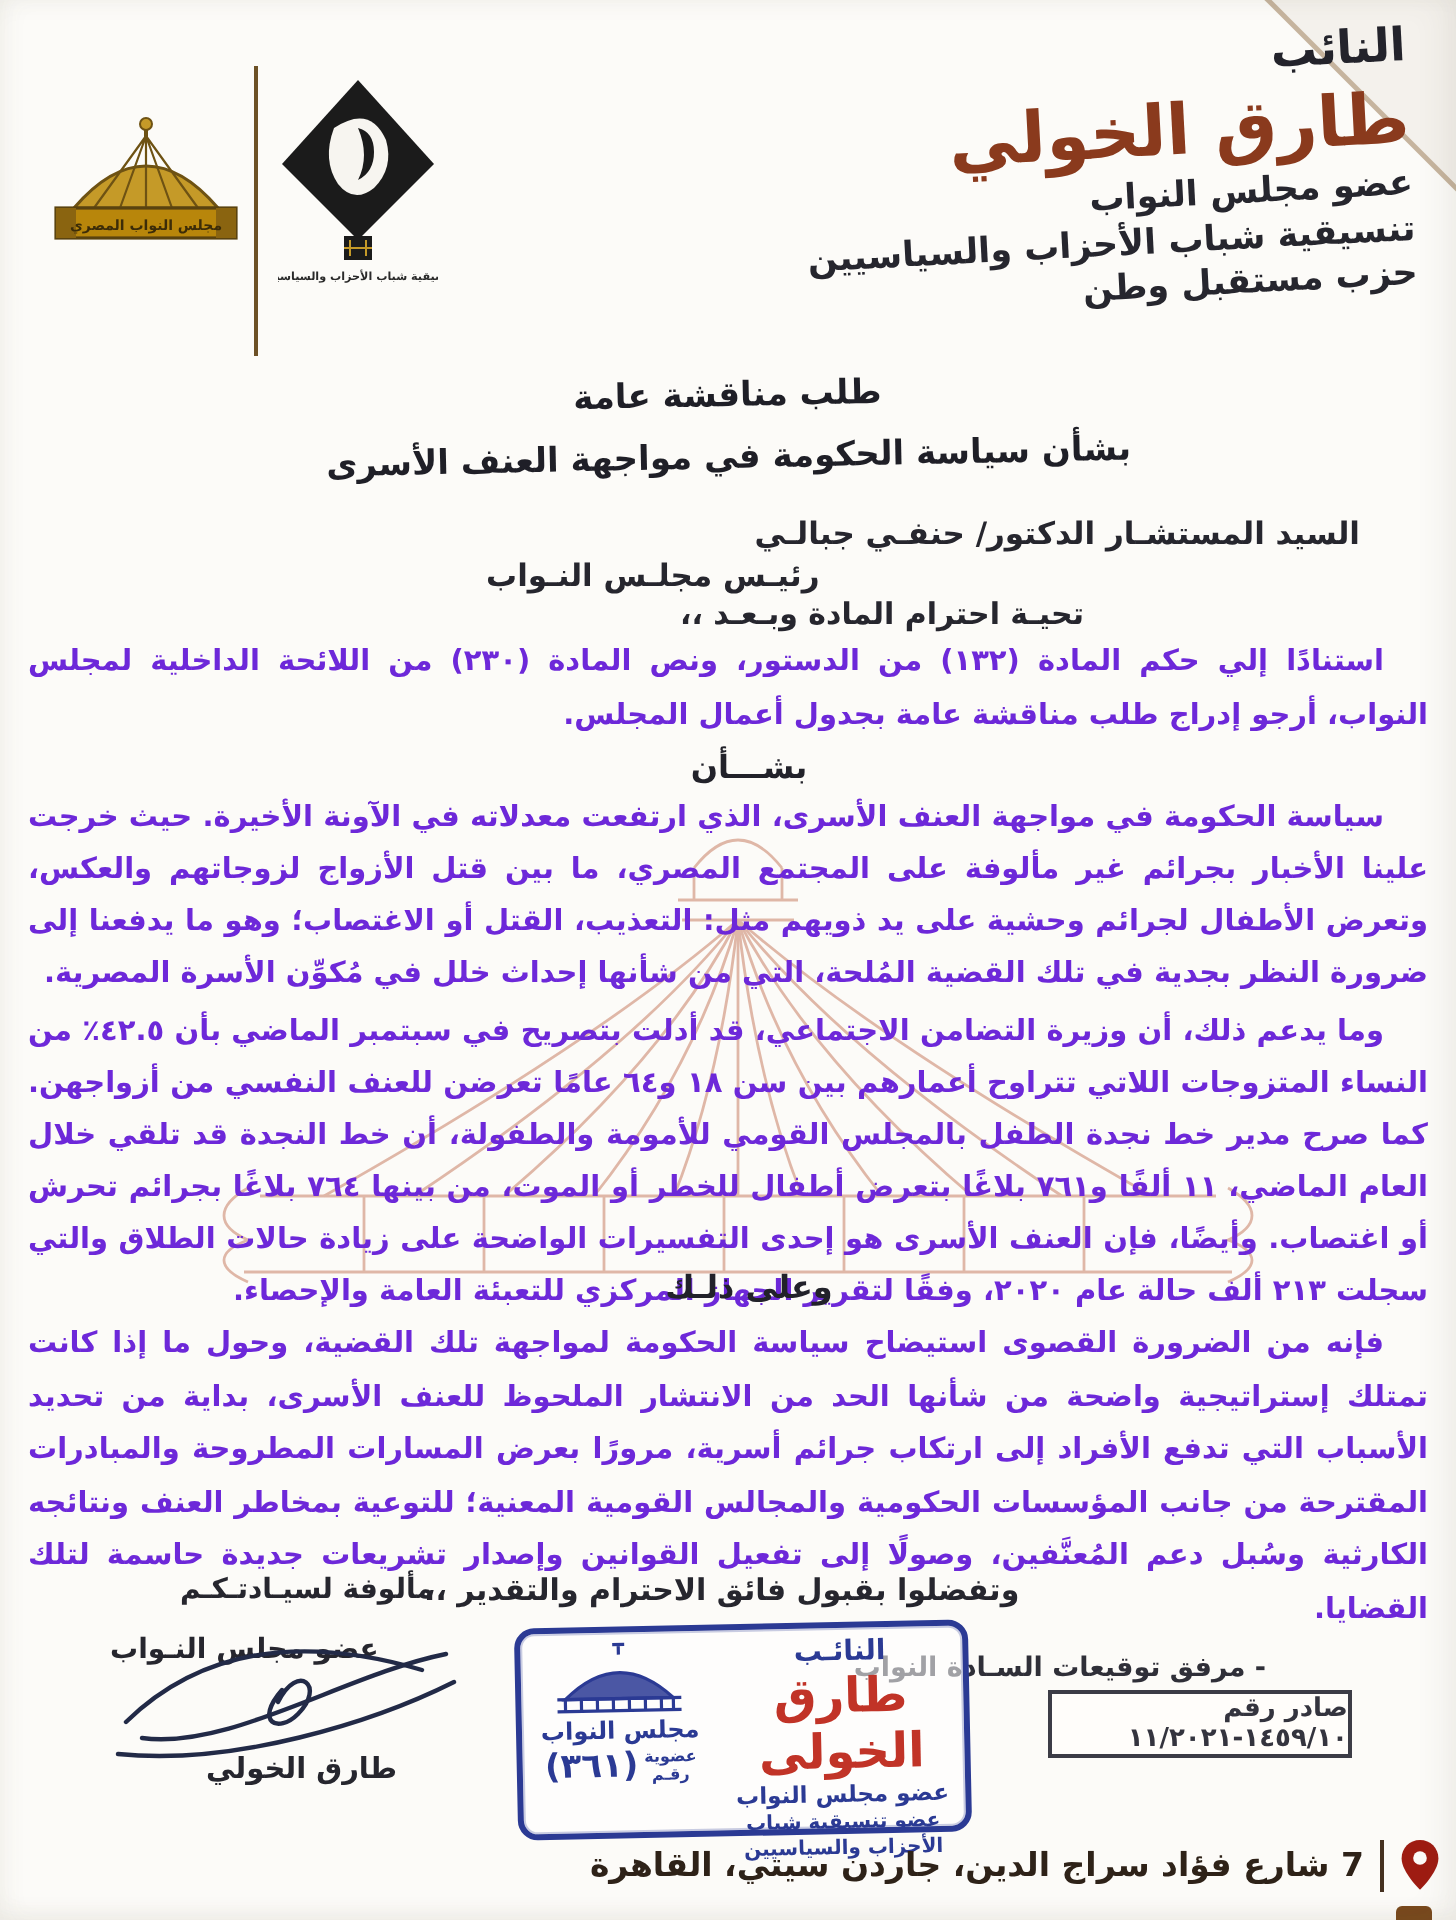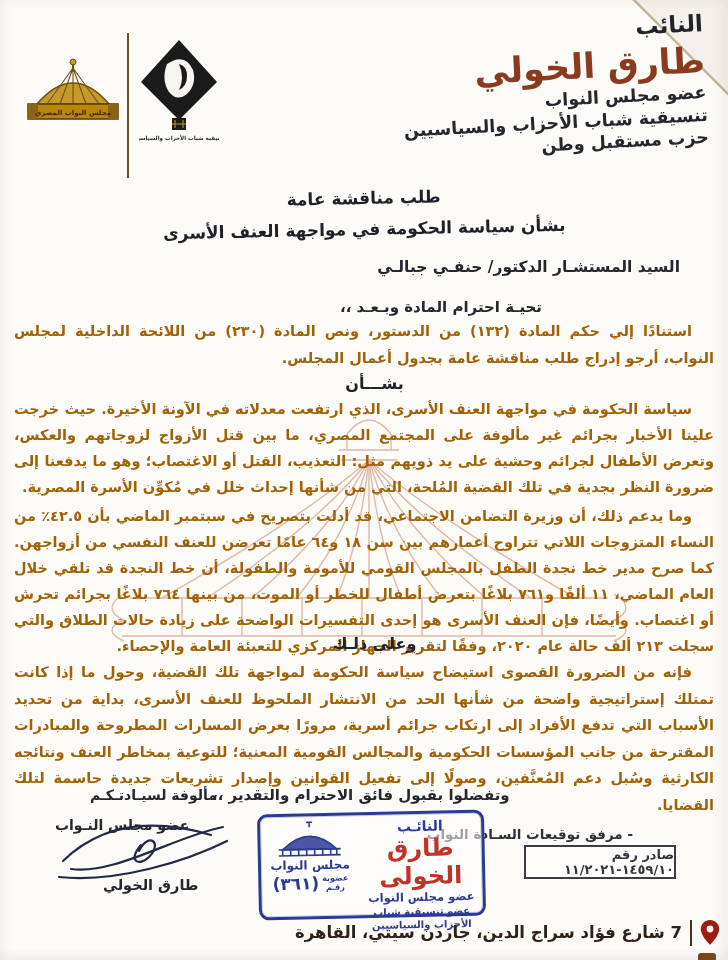--- a/index.html
+++ b/index.html
@@ -18,21 +18,21 @@
   .h-sub{font-size:17.5px;font-weight:bold;color:#26262e;line-height:22.5px;}
   
   .doc-title{position:absolute;left:0;right:0;top:188px;text-align:center;direction:rtl;z-index:2;transform:rotate(-1.2deg);}
   .doc-title .t1{font-size:17px;font-weight:bold;color:#1f1f27;}
   .doc-title .t2{font-size:17px;font-weight:bold;color:#1f1f27;margin-top:11px;}
   .addr1{position:absolute;right:48px;top:258px;direction:rtl;font-size:15.5px;font-weight:bold;color:#26262e;z-index:2;margin-left:28px;}
   .addr2{position:absolute;left:243px;top:279px;direction:rtl;font-size:15.5px;font-weight:bold;color:#26262e;z-index:2;}
   .addr3{position:absolute;left:340px;top:298px;direction:rtl;font-size:15px;font-weight:bold;color:#26262e;z-index:2;}
   
   .para{position:absolute;left:14px;right:14px;direction:rtl;text-align:justify;font-size:14.5px;
-        line-height:27px;font-weight:600;color:#a16207;z-index:2;margin:0;text-indent:22px;}
+        line-height:27px;font-weight:600;color:#6d28d9;z-index:2;margin:0;text-indent:22px;}
   .p-intro{top:318px;}
   .sub-head{position:absolute;left:0;right:0;text-align:center;direction:rtl;font-size:16px;font-weight:bold;color:#22222a;z-index:2;padding-left:21px;}
   .sub1{top:374px;}
   .p-main{top:396px;line-height:26px;}
   .p-main p{margin:0 0 3px 0;text-indent:22px;}
   .sub2{top:634px;}
   .p-last{top:659px;line-height:26.5px;}
   .closing{position:absolute;left:212px;top:786px;direction:rtl;font-size:15px;font-weight:bold;color:#26262e;z-index:2;}
   .watermark{position:absolute;left:62px;top:400px;z-index:1;opacity:.55;}
   
@@ -107,20 +107,21 @@
     <div class="h-sub">تنسيقية شباب الأحزاب والسياسيين</div>
     <div class="h-sub">حزب مستقبل وطن</div>
   </div>
 
   <div class="doc-title">
     <div class="t1">طلب مناقشة عامة</div>
     <div class="t2">بشأن سياسة الحكومة في مواجهة العنف الأسرى</div>
   </div>
 
   <div class="addr1">السيد المستشـار الدكتور/ حنفـي جبالـي</div>
+  <div class="addr2">رئيـس مجلـس النـواب</div>
   <div class="addr3">تحيـة احترام المادة وبـعـد ،،</div>
 
   <svg class="watermark" width="614" height="262" viewBox="0 0 614 262">
     <g fill="none" stroke="#c98066" stroke-width="1.4">
       <path d="M285,34 Q307,6 329,34"></path>
       <path d="M285,34 L285,50 M329,34 L329,50 M277,50 L337,50 M279,60 L335,60"></path>
       <path d="M307,60 Q238,120 100,198"></path>
       <path d="M307,60 Q255,125 145,198"></path>
       <path d="M307,60 Q270,130 190,198"></path>
       <path d="M307,60 Q285,135 235,198"></path>

